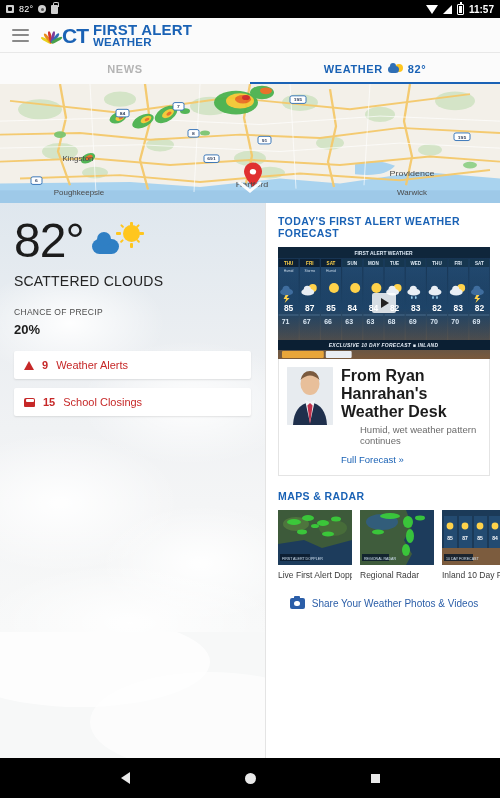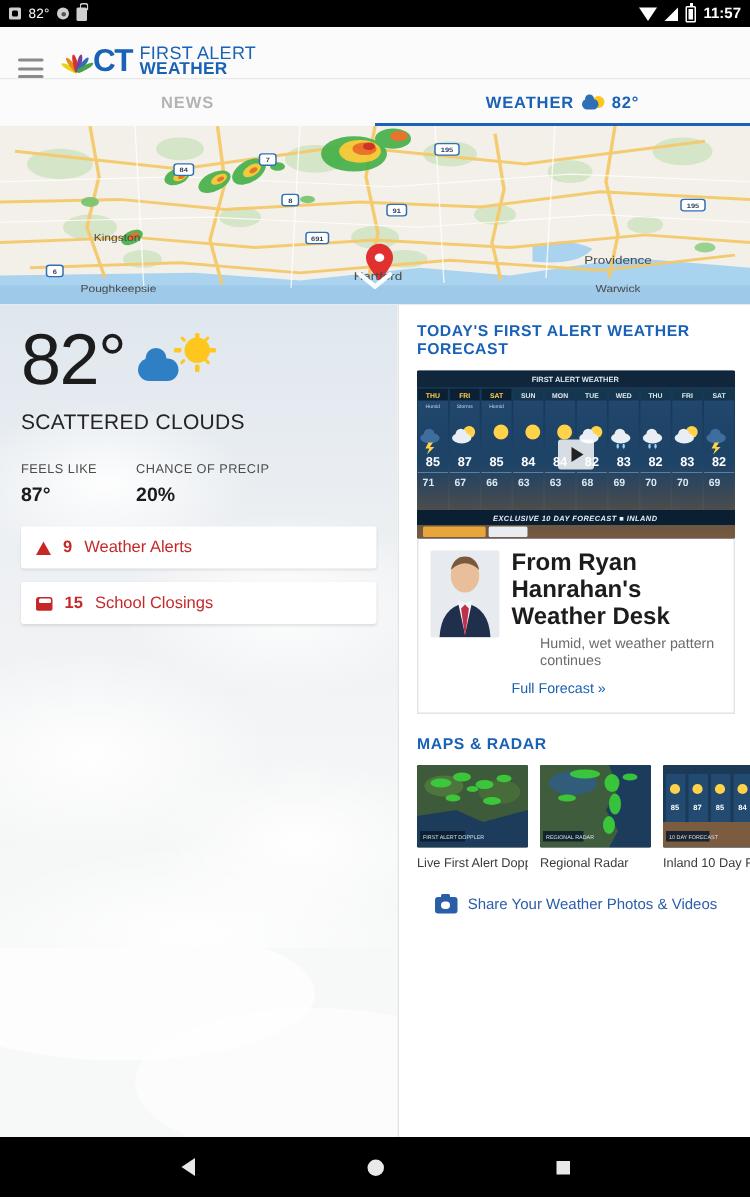--- a/index.html
+++ b/index.html
@@ -32,33 +32,33 @@
   .sb-temp { font-size: 9px; letter-spacing: .2px; }
   .sb-wifi { width: 0; height: 0; border-left: 6px solid transparent;
              border-right: 6px solid transparent; border-top: 9px solid #fff; }
   .sb-sig { width: 0; height: 0; border-left: 9px solid transparent; border-bottom: 9px solid #fff; }
   .sb-batt { width: 7px; height: 11px; border: 1.2px solid #fff; border-radius: 1px; position: relative; }
   .sb-batt::before { content:""; position:absolute; left:1.8px; top:-2.4px; width:2.4px; height:1.6px; background:#fff; }
   .sb-batt::after { content:""; position:absolute; left:0.7px; top:1px; width:3.6px; height:7.5px; background:#fff; }
   .sb-time { font-size: 10px; font-weight: bold; }
 
   
-  .appbar { height: 35px; background:#fbfbfb; display:flex; align-items:flex-end; padding:0 0 0 12px;
+  .appbar { height: 35px; background:#fbfbfb; display:flex; align-items:center; padding:0 0 0 12px;
             border-bottom: 1px solid #e8e8e8; }
   .hamburger { width: 17px; height: 13px; display:flex; flex-direction:column;
                justify-content: space-between; cursor:pointer; }
   .hamburger span { display:block; height:2px; background:#8a8a8a; border-radius:1px; }
   .logo { display:flex; align-items:center; margin-left: 14px; gap: 2px; }
   .peacock { width: 17px; height: 17px; position: relative; }
   .peacock i { position: absolute; left: 7px; bottom: 1px; width: 3.4px; height: 12px;
                border-radius: 50% 50% 30% 30%; transform-origin: 50% 100%; display:block; }
   .ctmark { font-size: 21px; font-weight: bold; color: #1a62b5; letter-spacing: -1px;
             line-height: 1; font-family: "Liberation Sans", sans-serif; }
   .brandtxt { display:flex; flex-direction:column; margin-left:3px; line-height:1.0; }
-  .brandtxt .l1 { font-size: 12px; font-weight: normal; color:#1a62b5; letter-spacing: .2px; }
+  .brandtxt .l1 { font-size: 15px; font-weight: bold; color:#1a62b5; letter-spacing: .2px; }
   .brandtxt .l2 { font-size: 11.5px; font-weight: bold; color:#1a62b5; letter-spacing: .2px; }
 
   
   .tabs { height: 31px; background:#fbfbfb; display:flex; position:relative; }
   .tab { flex:1; display:flex; align-items:center; justify-content:center; gap:5px;
          font-size: 11px; font-weight: bold; letter-spacing: .6px; cursor:pointer; }
   .tab.inactive { color:#b4b4b4; }
   .tab.active { color:#1a62b5; }
   .tab.active::after { content:""; position:absolute; bottom:0; left:50%; width:50%;
                        height:2.5px; background:#1a62b5; }
@@ -372,24 +372,20 @@
             <span class="ray" style="right:0px; top:1px; width:4px; height:2.4px; transform:rotate(-45deg);"></span>
             <span class="ray" style="right:16px; top:16px; width:4px; height:2.4px; transform:rotate(-45deg);"></span>
             <span class="ray" style="right:0px; top:16px; width:4px; height:2.4px; transform:rotate(45deg);"></span>
             <span class="cld"></span>
           </span>
         </div>
 
         <div class="cond">SCATTERED CLOUDS</div>
 
         <div class="stats">
-          <div class="stat">
-            <div class="lbl">FEELS LIKE</div>
-            <div class="val">87°</div>
-          </div>
           <div class="stat">
             <div class="lbl">CHANCE OF PRECIP</div>
             <div class="val">20%</div>
           </div>
         </div>
       </div>
 
       <div class="alertwrap">
         <div class="alertbtn">
           <span class="tri"></span>

